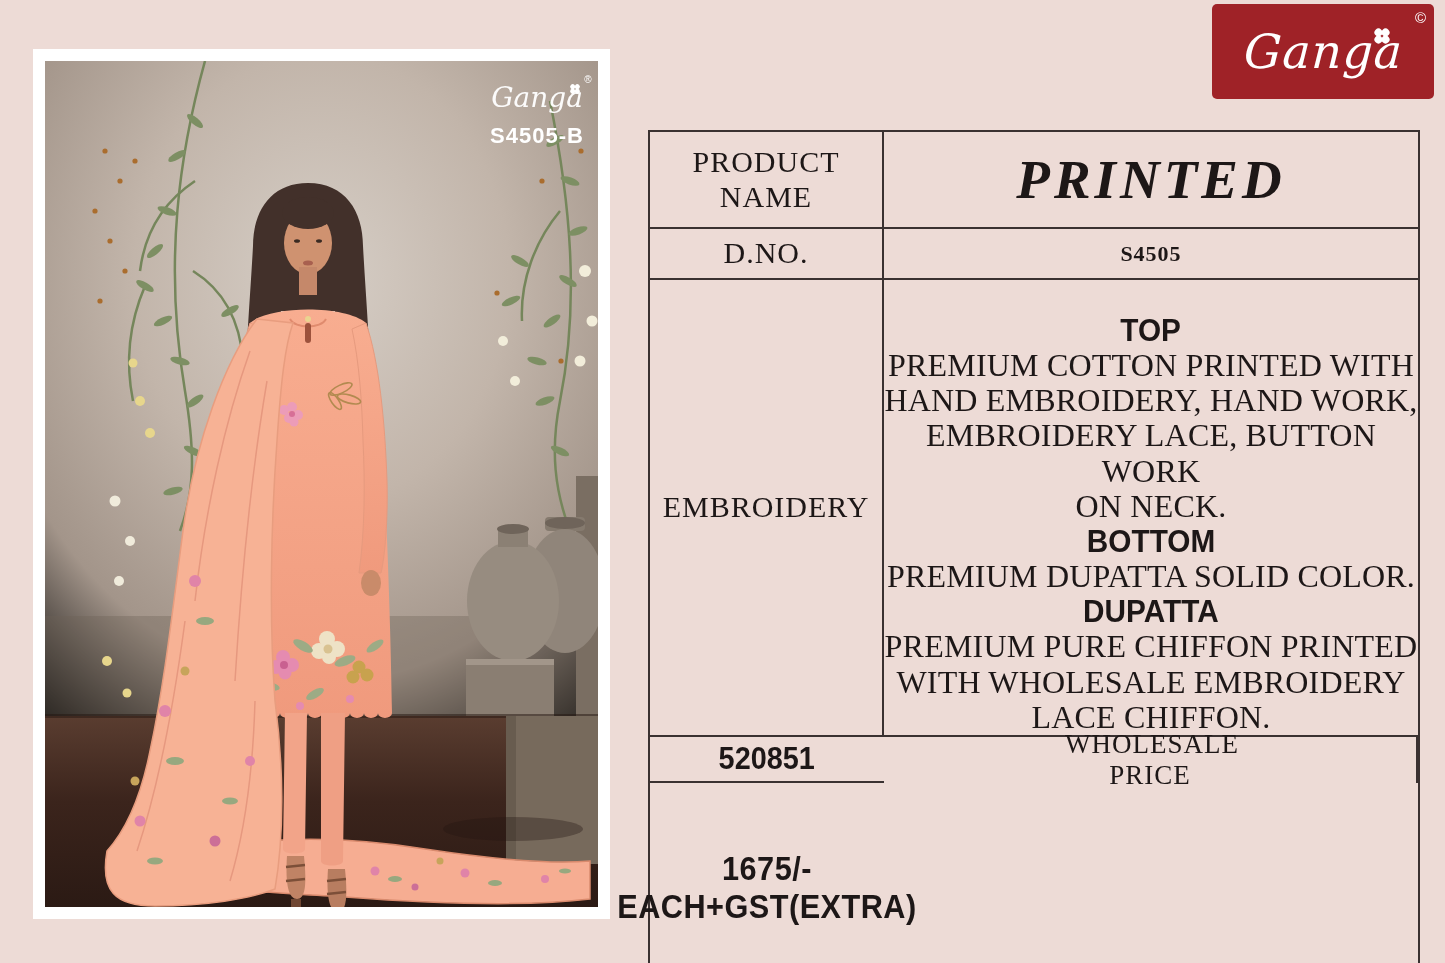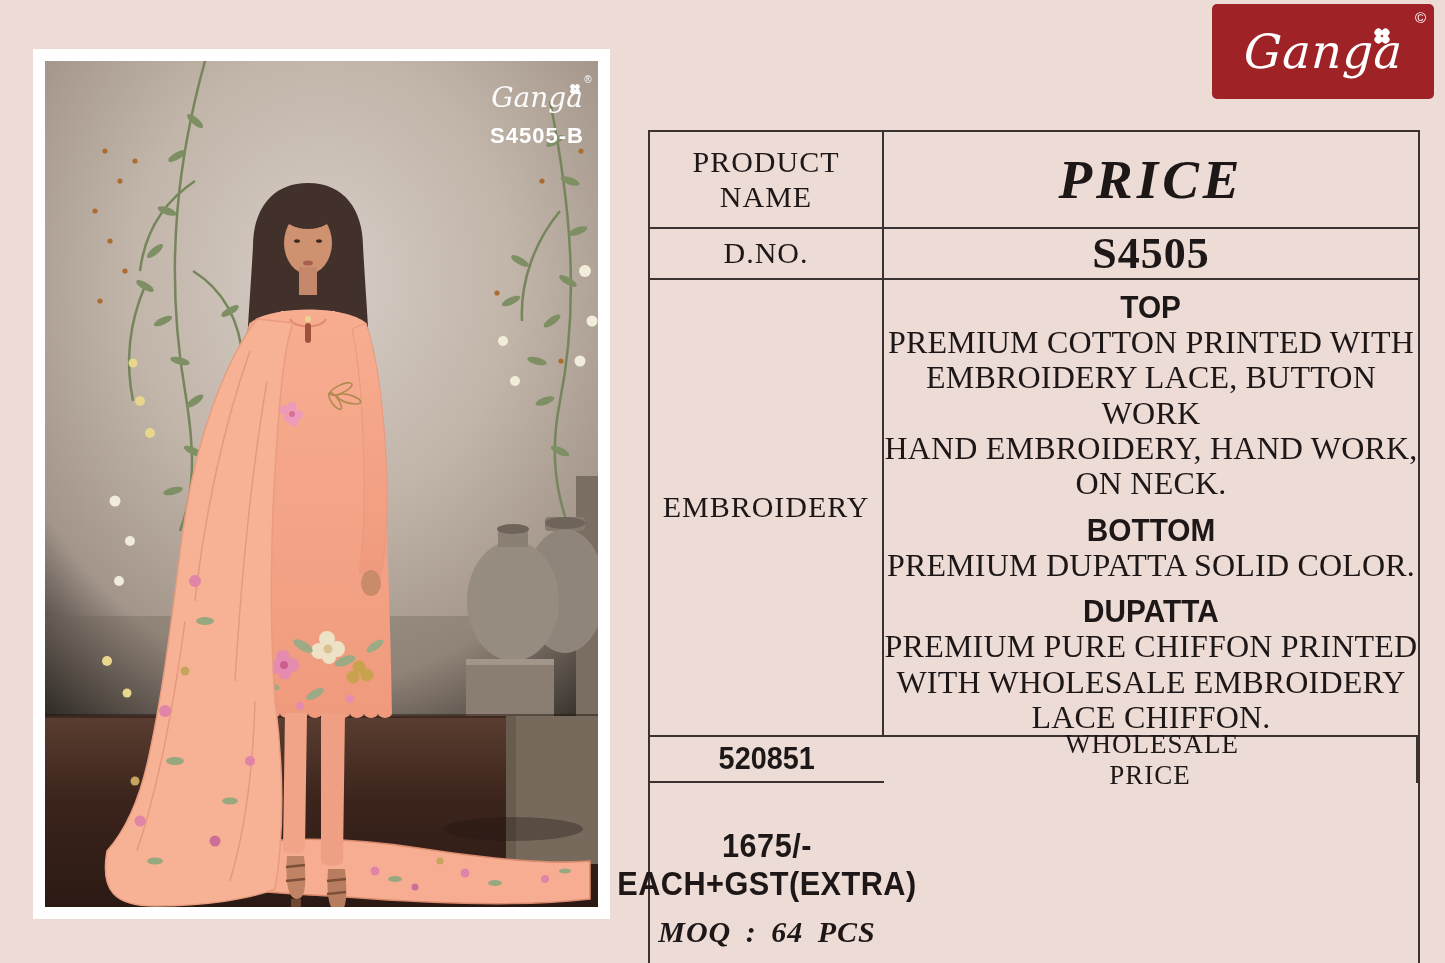--- a/index.html
+++ b/index.html
@@ -43,26 +43,26 @@
     align-items:center;justify-content:center;text-align:center;
   }
   .cell.lbl{border-right:2px solid #3a3131;}
   .cell.rb{border-bottom:2px solid #3a3131;}
   .label-text{font-size:30px;letter-spacing:1px;line-height:1.15;}
   .label-narrow{max-width:170px;}
   .v-name{
     font-size:55px;font-weight:700;font-style:italic;letter-spacing:4px;
     font-family:"Liberation Serif",serif;
   }
-  .v-dno{font-size:44px;font-weight:700;letter-spacing:1px;}
+  .v-dno{font-size:22px;font-weight:700;letter-spacing:1px;}
   .cond{
     display:inline-block;transform:scaleX(.93);transform-origin:50% 50%;
     font-family:"Liberation Sans",sans-serif;font-weight:700;
   }
-  .desc-cell{justify-content:flex-start;padding-top:10px;}
+  .desc-cell{justify-content:flex-end;padding-top:10px;margin-top:25px;}
   .desc-heading{font-size:32px;line-height:1.1;}
   .desc-line{font-size:32px;line-height:1.1;letter-spacing:.2px;}
   .gap-lg{height:50px;}
   .gap-sm{height:46px;}
   .v-hsn{font-size:31px;}
   .price-line{font-size:33px;letter-spacing:.5px;}
   .moq-line{
     font-size:30px;font-weight:700;font-style:italic;margin-top:12px;
     letter-spacing:1px;word-spacing:6px;
   }
@@ -344,54 +344,53 @@
     </g>
   </svg>
 </div>
 
 <div class="spec-table">
 
   <div class="cell lbl rb">
     <div class="label-text label-narrow">PRODUCT NAME</div>
   </div>
   <div class="cell rb">
-    <div class="v-name">PRICE</div>
+    <div class="v-name">PRINTED</div>
   </div>
 
   <div class="cell lbl rb">
     <div class="label-text">D.NO.</div>
   </div>
   <div class="cell rb">
     <div class="v-dno">S4505</div>
   </div>
 
   <div class="cell lbl rb">
     <div class="label-text">EMBROIDERY</div>
   </div>
   <div class="cell rb desc-cell">
     <span class="cond desc-heading">TOP</span>
     <div class="desc-line">PREMIUM COTTON PRINTED WITH</div>
+    <div class="desc-line">HAND EMBROIDERY, HAND WORK,</div>
     <div class="desc-line">EMBROIDERY LACE, BUTTON WORK</div>
-    <div class="desc-line">HAND EMBROIDERY, HAND WORK,</div>
     <div class="desc-line">ON NECK.</div>
     <div class="gap-lg"></div>
     <span class="cond desc-heading">BOTTOM</span>
     <div class="desc-line">PREMIUM DUPATTA SOLID COLOR.</div>
     <div class="gap-sm"></div>
     <span class="cond desc-heading">DUPATTA</span>
     <div class="desc-line">PREMIUM PURE CHIFFON PRINTED</div>
     <div class="desc-line">WITH WHOLESALE EMBROIDERY</div>
     <div class="desc-line">LACE CHIFFON.</div>
   </div>
 
   <div class="cell rb">
     <span class="cond v-hsn">520851</span>
   </div>
 
   <div class="cell lbl">
     <div class="label-text label-narrow" style="font-size:27px;">WHOLESALE PRICE</div>
   </div>
   <div class="cell">
     <span class="cond price-line">1675/- EACH+GST(EXTRA)</span>
-    <div class="moq-line">MOQ : 64 PCS</div>
   </div>
 
 </div>
 
 </body></html>

